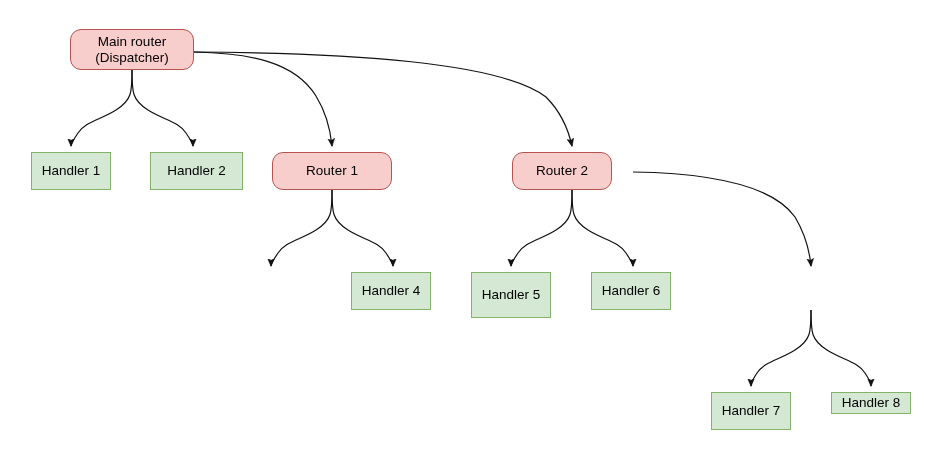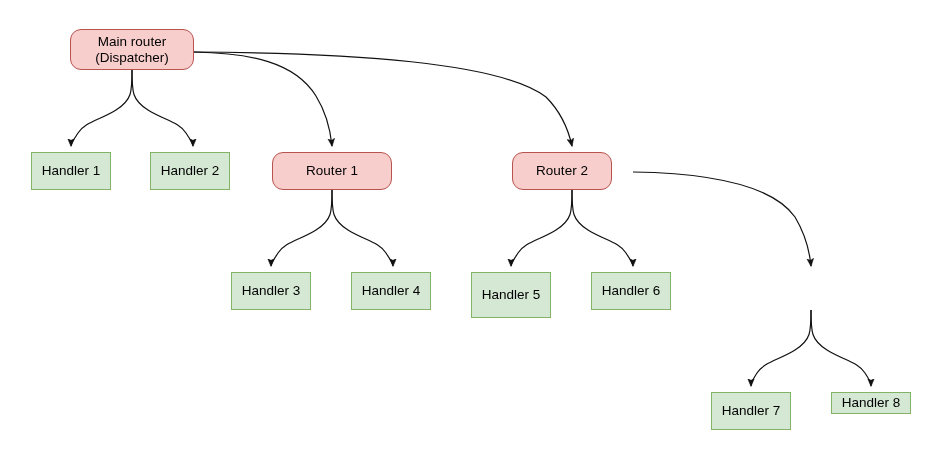--- a/index.html
+++ b/index.html
@@ -84,27 +84,26 @@
     <path class="edge-path" marker-end="url(#arrow)" d="M811,310 C811,332 811,340 795,350 C779,360 764,362 757,373 C751,382 751,385 751,386"></path>
 
     <path class="edge-path" marker-end="url(#arrow)" d="M811,310 C811,332 811,340 827,350 C843,360 858,362 865,373 C871,382 871,385 871,386"></path>
   </svg>
 
   <div class="node router" style="left:70px; top:29px; width:124px; height:41px;">Main router
 (Dispatcher)</div>
 
   <div class="node handler" style="left:31px; top:152px; width:80px; height:38px;">Handler 1</div>
 
-  <div class="node handler" style="left:150px; top:152px; width:80px; height:38px;text-align:center;">Handler 2</div>
+  <div class="node handler" style="left:150px; top:152px; width:93px; height:38px;text-align:center;">Handler 2</div>
 
   <div class="node router" style="left:272px; top:152px; width:120px; height:38px;">Router 1</div>
 
   <div class="node router" style="left:512px; top:152px; width:100px; height:38px;">Router 2</div>
 
-  <div class="node handler" style="left:231px; top:272px; width:80px; height:38px;">Handler 3</div>
 
   <div class="node handler" style="left:351px; top:272px; width:80px; height:38px;">Handler 4</div>
 
   <div class="node handler" style="left:471px; top:272px; width:80px; height:46px;">Handler 5</div>
 
   <div class="node handler" style="left:591px; top:272px; width:80px; height:38px;">Handler 6</div>
 
 
   <div class="node handler" style="left:711px; top:392px; width:80px; height:38px;">Handler 7</div>
 

